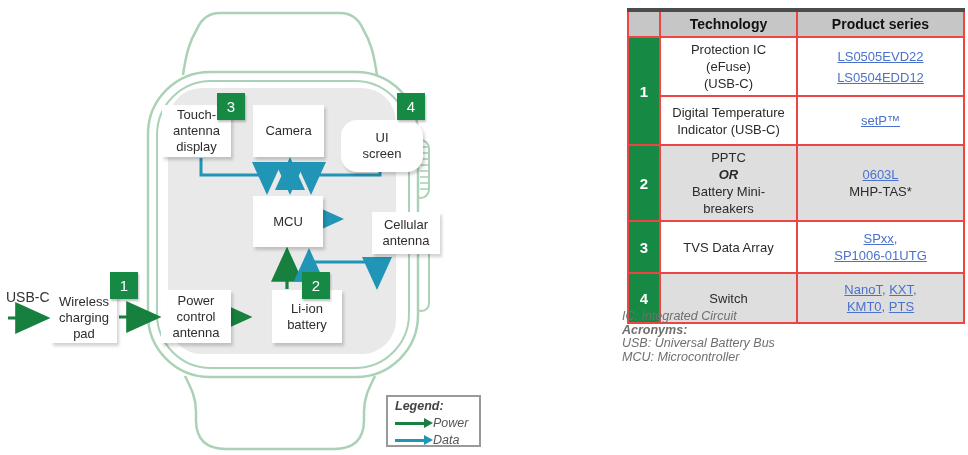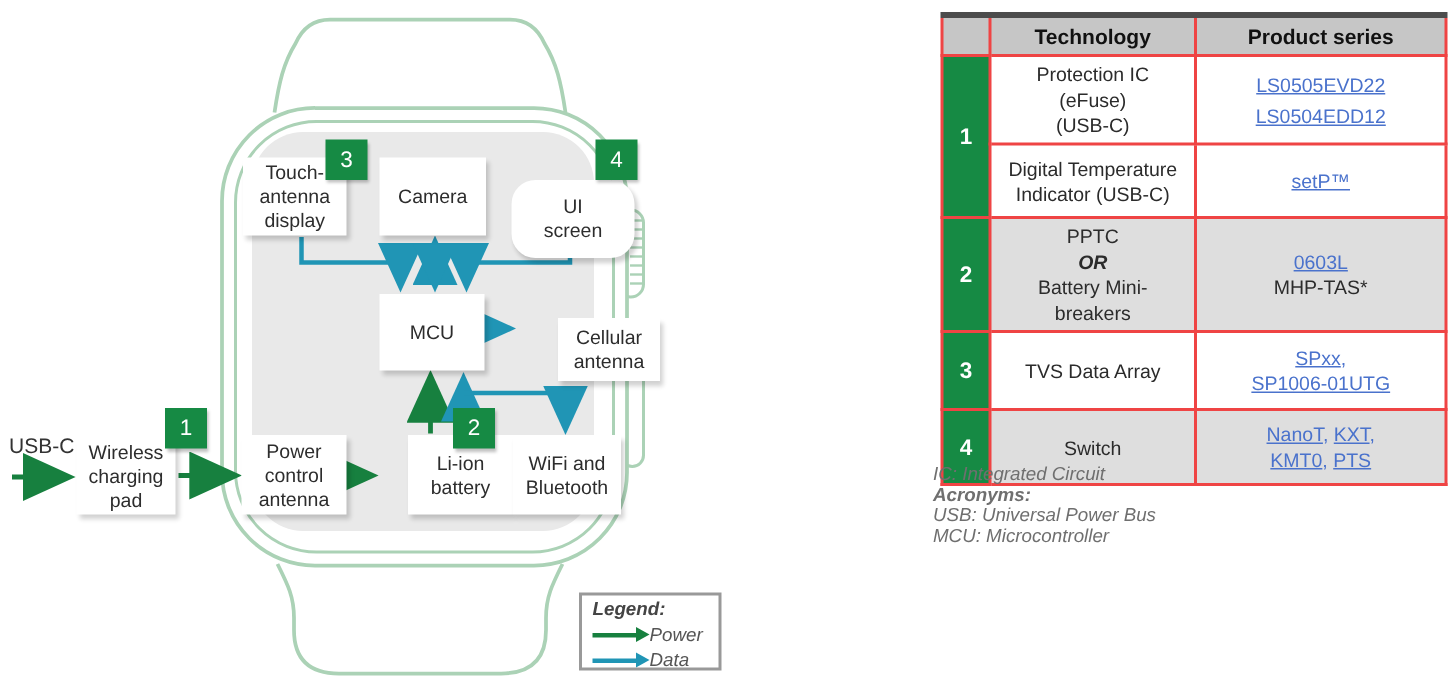--- a/index.html
+++ b/index.html
@@ -156,24 +156,20 @@
   </div>
   <div class="block" id="blk-power">
     <span>Power</span>
     <span>control</span>
     <span>antenna</span>
   </div>
   <div class="block" id="blk-liion">
     <span>Li-ion</span>
     <span>battery</span>
   </div>
-  <div class="block" id="blk-wifi">
-    <span>WiFi and</span>
-    <span>Bluetooth</span>
-  </div>
   <div class="block" id="blk-wireless">
     <span>Wireless</span>
     <span>charging</span>
     <span>pad</span>
   </div>
 
   <div class="badge" id="badge-1">1</div>
   <div class="badge" id="badge-2">2</div>
   <div class="badge" id="badge-3">3</div>
   <div class="badge" id="badge-4">4</div>
@@ -257,17 +253,17 @@
           <span class="tline"><a class="plink" href="#">KMT0</a><span class="sep">, </span><a class="plink" href="#">PTS</a></span>
         </td>
       </tr>
     </tbody>
       </table>
   </div>
 
   <div id="footnotes">
     <div>IC: Integrated Circuit</div>
     <div id="fn-acr-title">Acronyms:</div>
-    <div>USB: Universal Power Bus</div>
+    <div>USB: Universal Battery Bus</div>
     <div>MCU: Microcontroller</div>
   </div>
 
 </div>
 
 </body></html>

